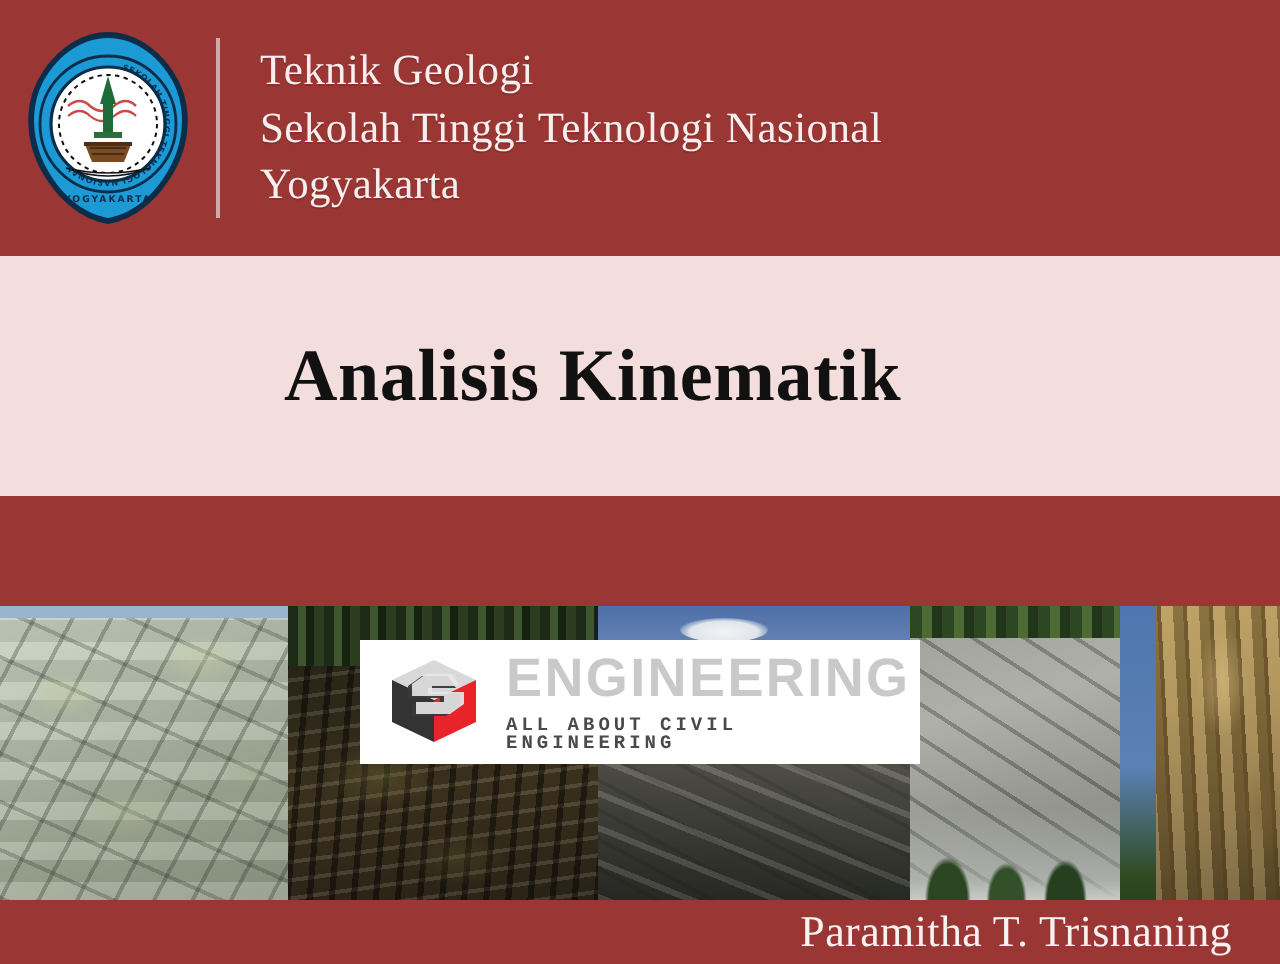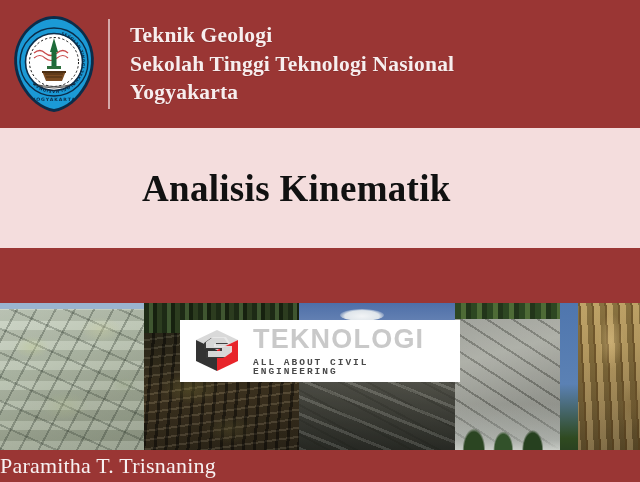--- a/index.html
+++ b/index.html
@@ -29,21 +29,21 @@
   .logo {
     position:relative; width:86px; height:100px;
   }
   .header-divider {
     width:2px; height:90px; background:#e8cfcf; opacity:.75;
     flex:0 0 2px;
     margin-right:20px;
   }
   .header-text {
     color:#f7eeee;
-    font-weight:bold;
+    font-weight:normal;
     font-size:21.5px;
     line-height:1.34;
     letter-spacing:.2px;
     text-shadow:0 1px 0 rgba(0,0,0,.12);
   }
   .header-text div { white-space:nowrap; }
 
   
   .title-band {
     position:absolute; left:0; top:128px; width:640px; height:120px;
@@ -201,21 +201,21 @@
     letter-spacing:2.0px;
     color:#4a4a4a;
     margin-top:5px;
     line-height:1;
   }
 
   
   .footer {
     position:absolute; left:0; top:450px; width:640px; height:32px;
     background:#9a3634;
-    display:flex; align-items:center; justify-content:flex-start;
+    display:flex; align-items:center; justify-content:flex-end;
   }
   .footer .author {
     color:#f7f1f1;
     font-size:22px;
     padding-right:24px;
     letter-spacing:.2px;
   }
 </style>
 </head>
 <body>
@@ -290,21 +290,21 @@
 
         <polygon points="24,2 45,12 24,22 3,12" fill="#d9d9d9"></polygon>
         <polygon points="3,12 24,22 24,43 3,33" fill="#333333"></polygon>
         <polygon points="45,12 45,33 24,43 24,22" fill="#e8242a"></polygon>
 
         <path d="M31 10 L18 10 L11 15 L11 21 L27 21 L27 24 L13 24 L13 30 L30 30 L37 25 L37 19 L21 19 L21 16 L35 16 Z" fill="#3a3a3a" opacity=".95"></path>
         <path d="M33 9 L20 9 L13 14 L13 20 L29 20 L29 23 L15 23 L15 29 L32 29 L39 24 L39 18 L23 18 L23 15 L37 15 Z" fill="#e8e8e8" opacity=".9"></path>
       </svg>
     </div>
     <div class="wm-text">
-      <div class="wm-title">TEKNOLOGI</div>
+      <div class="wm-title">ENGINEERING</div>
       <div class="wm-sub">ALL ABOUT CIVIL ENGINEERING</div>
     </div>
   </div>
 
   <div class="footer">
     <div class="author">Paramitha T. Trisnaning</div>
   </div>
 
 </div>
 

